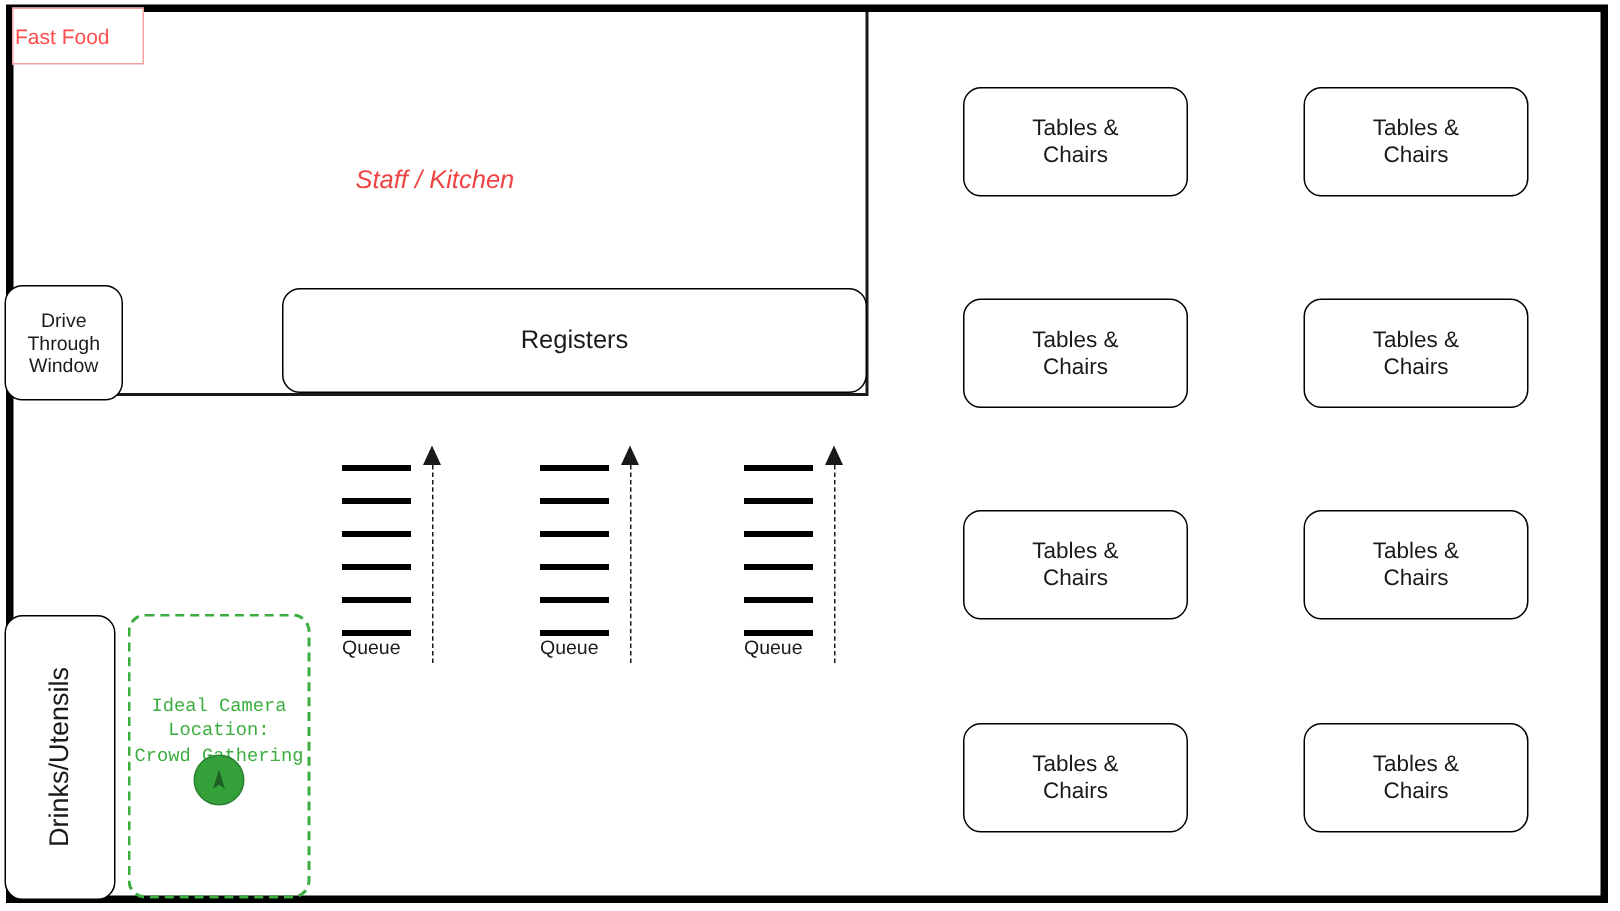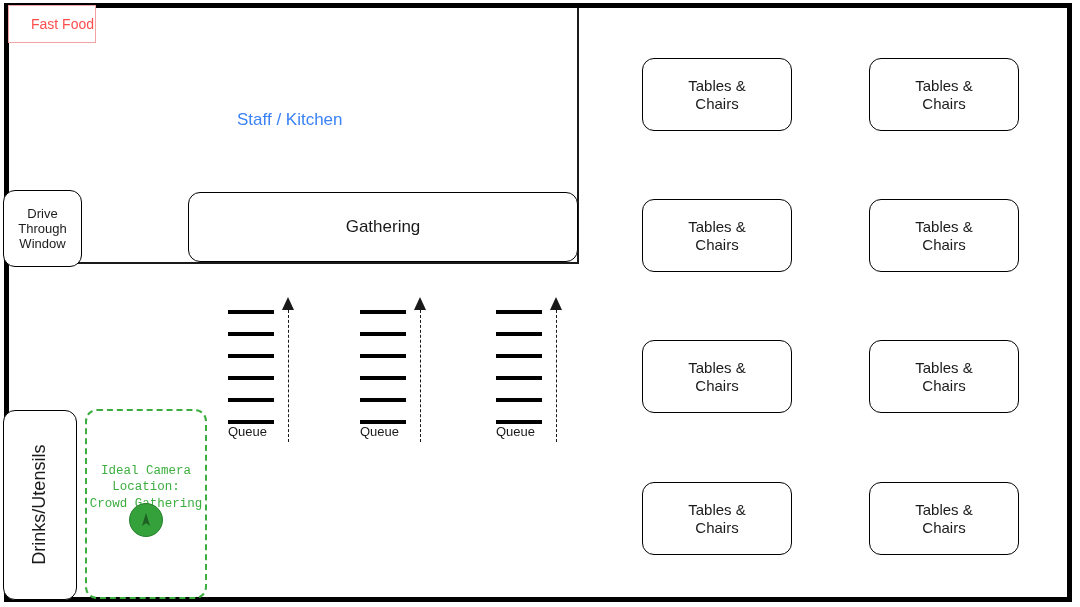--- a/index.html
+++ b/index.html
@@ -63,31 +63,32 @@
     left: 8px;
     top: 5px;
     width: 88px;
     height: 38px;
     box-sizing: border-box;
     border: 1px solid #f2a2a2;
     background: #ffffff;
     display: flex;
     align-items: center;
     justify-content: flex-start;
-    padding-left: 22px;
+    padding-left: 1px;
     color: #ff4d4d;
     font-size: 14px;
   }
 
   
   .free-text {
     position: absolute;
-    color: #3b82f6;
+    color: #ef4444;
     font-size: 17px;
     white-space: nowrap;
+    font-style: italic;
   }
 
   
   .entrance-group { position: absolute; left: 8px; top: 294px; width: 72px; height: 62px; }
   .entrance-top {
     position: absolute; left: 0; top: 0; width: 70px; height: 1.6px; background: #1a1a1a;
   }
   .entrance-label {
     position: absolute; left: 5px; top: 5px;
     font-size: 13px; color: #1a1a1a; white-space: nowrap;
@@ -173,21 +174,21 @@
 
   <div class="free-text" style="left:237px; top:110px;">Staff / Kitchen</div>
 
   <div class="room small-text" style="left:3px; top:190px; width:79px; height:77px;">
     <span class="room-label">Drive
 Through
 Window</span>
   </div>
 
   <div class="room" style="left:188px; top:192px; width:390px; height:70px; font-size:17px;">
-    <span class="room-label">Gathering</span>
+    <span class="room-label">Registers</span>
   </div>
 
 
   <div class="room vertical" style="left:3px; top:410px; width:74px; height:190px; font-size:18px;">
     <span class="room-label">Drinks/Utensils</span>
   </div>
 
   <div class="camera-zone" style="left:85px; top:409px; width:122px; height:190px;">
     <div class="camera-zone-label">Ideal Camera Location:
 Crowd Gathering</div>

